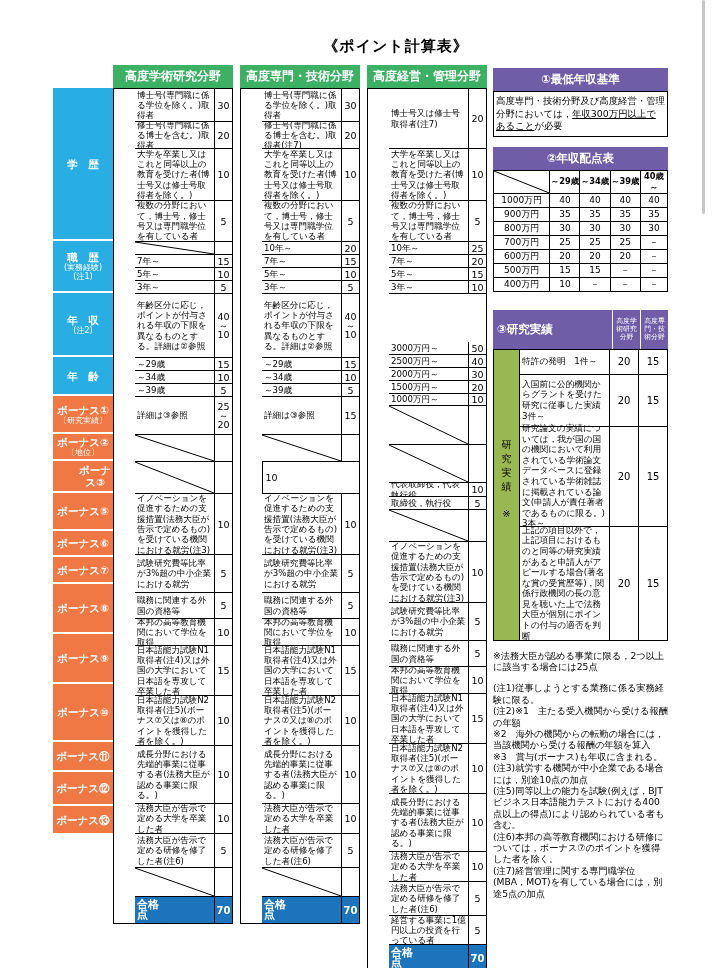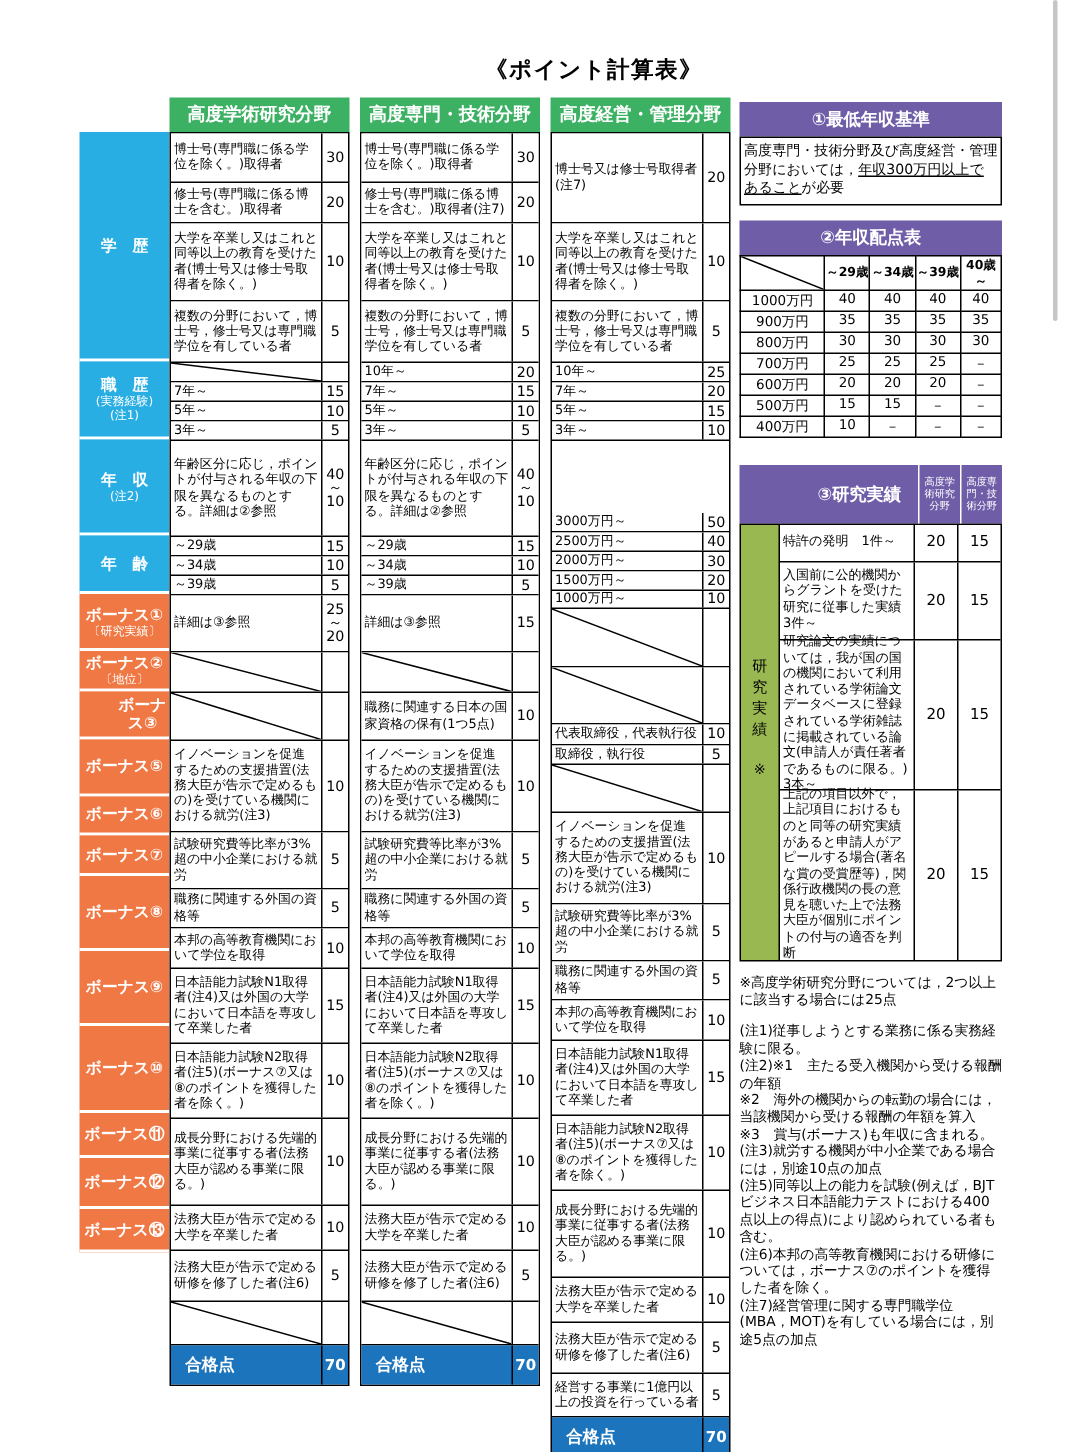--- a/index.html
+++ b/index.html
@@ -12,21 +12,21 @@
   .rail{width:60px;margin-top:23px;flex:0 0 60px;}
   .rail-cell{box-sizing:border-box;color:#fff;display:flex;flex-direction:column;justify-content:center;
              align-items:center;text-align:center;border-bottom:2px solid #fff;}
   .rail-cell.cyan{background:var(--cyan);}
   .rail-cell.orange{background:var(--orange);}
   .rl{font-size:10.5px;font-weight:bold;line-height:12px;}
   .rs{font-size:8px;line-height:9px;}
   .colwrap{width:120px;margin-right:7px;flex:0 0 120px;}
   .chead{height:23px;background:var(--green);color:#fff;font-weight:bold;font-size:12px;
          display:flex;align-items:center;justify-content:center;white-space:nowrap;}
-  .cbody{border:1px solid #000;background:#fff;}
+  .cbody{border:1px solid #000;background:#fff;padding-left:21px;}
   .trow{display:flex;box-sizing:border-box;border-bottom:1px solid #000;background:#fff;}
   .trow:last-child{border-bottom:none;}
   .tl{flex:1;position:relative;font-size:8.6px;line-height:10.3px;padding:1px 2px;
       display:flex;align-items:center;white-space:pre-line;overflow:hidden;}
   .tp{flex:0 0 17px;border-left:1px solid #000;display:flex;align-items:center;justify-content:center;
       font-size:9.5px;line-height:9px;text-align:center;white-space:pre-line;}
   .diagsvg{position:absolute;left:0;top:0;width:100%;height:100%;}
   .pass{background:var(--blue);color:#fff;font-weight:bold;}
   .pass .tl{justify-content:center;font-size:11px;}
   .pass .tp{font-size:10px;margin-left:48px;}
@@ -34,21 +34,21 @@
   .panels{position:absolute;left:493px;top:68px;width:175px;}
   .phead{background:var(--purple);color:#fff;font-weight:bold;text-align:center;font-size:11.5px;
          height:23px;display:flex;align-items:center;justify-content:center;}
   .p1body{border:1px solid #000;font-size:9.4px;line-height:12.5px;padding:3px 2px;}
   .p1body .ul{text-decoration:underline;}
   #p1{margin-bottom:10px;}
   #p2{margin-bottom:18px;}
   .p2t{width:100%;border-collapse:collapse;table-layout:fixed;}
   .p2t td{border:1px solid #000;font-size:9px;text-align:center;height:12px;padding:0;position:relative;}
   .p2t .hd{font-weight:bold;font-size:8.3px;}
-  .p3head{display:flex;background:var(--purple);height:39px;padding-left:48px;}
+  .p3head{display:flex;background:var(--purple);height:39px;}
   .p3title{flex:1;color:#fff;font-weight:bold;font-size:11.5px;display:flex;align-items:center;padding-left:4px;}
   .p3ch{flex:0 0 28px;border-left:1px solid #fff;color:#fff;font-size:6.8px;line-height:8px;
         display:flex;align-items:center;justify-content:center;text-align:center;padding:0 1px;box-sizing:border-box;}
   .p3body{display:flex;border:1px solid #000;}
   .strip{flex:0 0 25px;background:var(--lime);border-right:1px solid #000;display:flex;flex-direction:column;align-items:center;}
   .strip-label{margin-top:88px;font-size:10px;line-height:14px;text-align:center;}
   .strip-mark{margin-top:14px;font-size:9.5px;}
   .p3rows{flex:1;}
   .p3row{display:flex;border-bottom:1px solid #000;box-sizing:border-box;}
   .p3row:last-child{border-bottom:none;}
@@ -301,21 +301,20 @@
             <div class="tl">詳細は③参照</div>
             <div class="tp">15</div>
           </div>
           <div class="trow" style="height: 27px;">
             <div class="tl"><svg class="diagsvg" preserveAspectRatio="none" viewBox="0 0 100 100">
                 <line x1="0" y1="0" x2="100" y2="100" stroke="#000" stroke-width="1" vector-effect="non-scaling-stroke"></line>
               </svg></div>
             <div class="tp"></div>
           </div>
           <div class="trow" style="height: 32px;">
-            <div class="tl">職務に関連する日本の国家資格の保有(1つ5点)</div>
             <div class="tp">10</div>
           </div>
           <div class="trow" style="height: 61px;">
             <div class="tl">イノベーションを促進するための支援措置(法務大臣が告示で定めるもの)を受けている機関における就労(注3)</div>
             <div class="tp">10</div>
           </div>
           <div class="trow" style="height: 38px;">
             <div class="tl">試験研究費等比率が3%超の中小企業における就労</div>
             <div class="tp">5</div>
           </div>
@@ -603,21 +602,21 @@
             <div class="p3row" style="height: 113px;">
               <div class="p3t">上記の項目以外で，上記項目におけるものと同等の研究実績があると申請人がアピールする場合(著名な賞の受賞歴等)，関係行政機関の長の意見を聴いた上で法務大臣が個別にポイントの付与の適否を判断</div>
               <div class="p3a">20</div>
               <div class="p3b">15</div>
             </div>
           </div>
       </div>
     </div>
 
     <div class="notes">
-        <p class="note gap">※高度学術研究分野については，2つ以上に該当する場合には25点</p>
+        <p class="note gap">※法務大臣が認める事業に限る，2つ以上に該当する場合には25点</p>
         <p class="note">(注1)従事しようとする業務に係る実務経験に限る。</p>
         <p class="note">(注2)※1　主たる受入機関から受ける報酬の年額</p>
         <p class="note">※2　海外の機関からの転勤の場合には，当該機関から受ける報酬の年額を算入</p>
         <p class="note">※3　賞与(ボーナス)も年収に含まれる。</p>
         <p class="note">(注3)就労する機関が中小企業である場合には，別途10点の加点</p>
         <p class="note">(注5)同等以上の能力を試験(例えば，BJTビジネス日本語能力テストにおける400点以上の得点)により認められている者も含む。</p>
         <p class="note">(注6)本邦の高等教育機関における研修については，ボーナス⑦のポイントを獲得した者を除く。</p>
         <p class="note">(注7)経営管理に関する専門職学位(MBA，MOT)を有している場合には，別途5点の加点</p>
       </div>
   </div>

